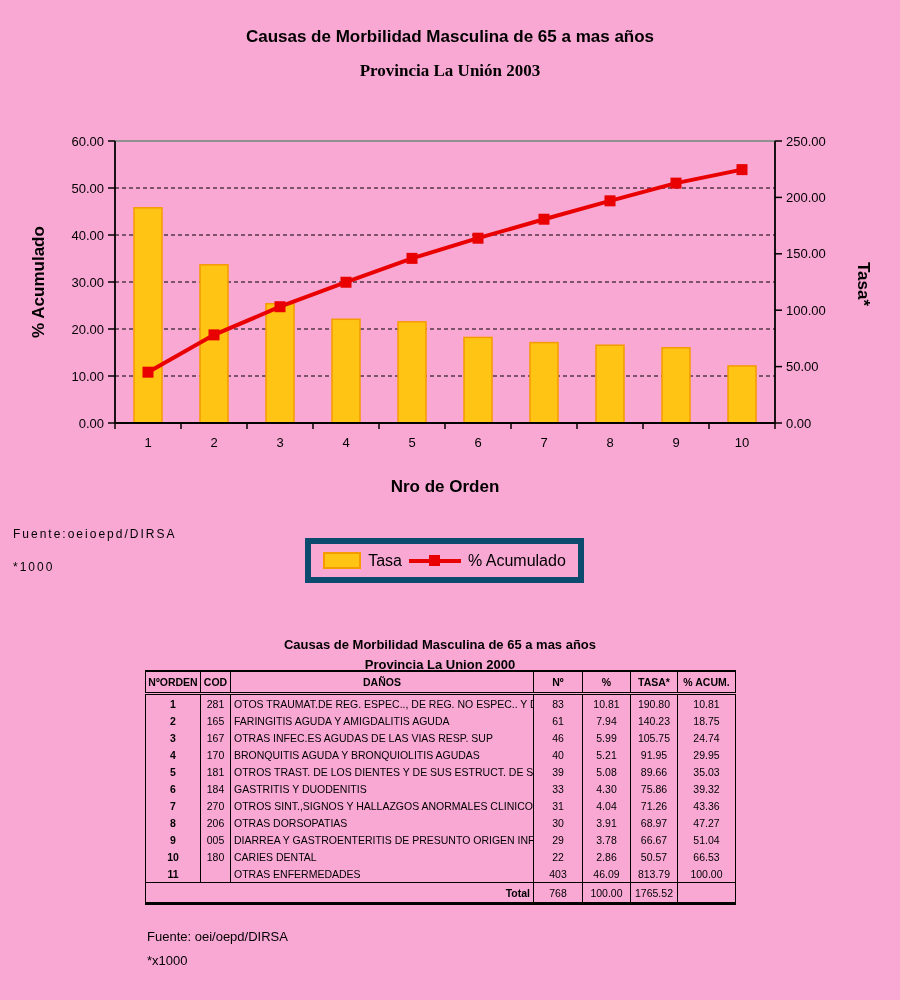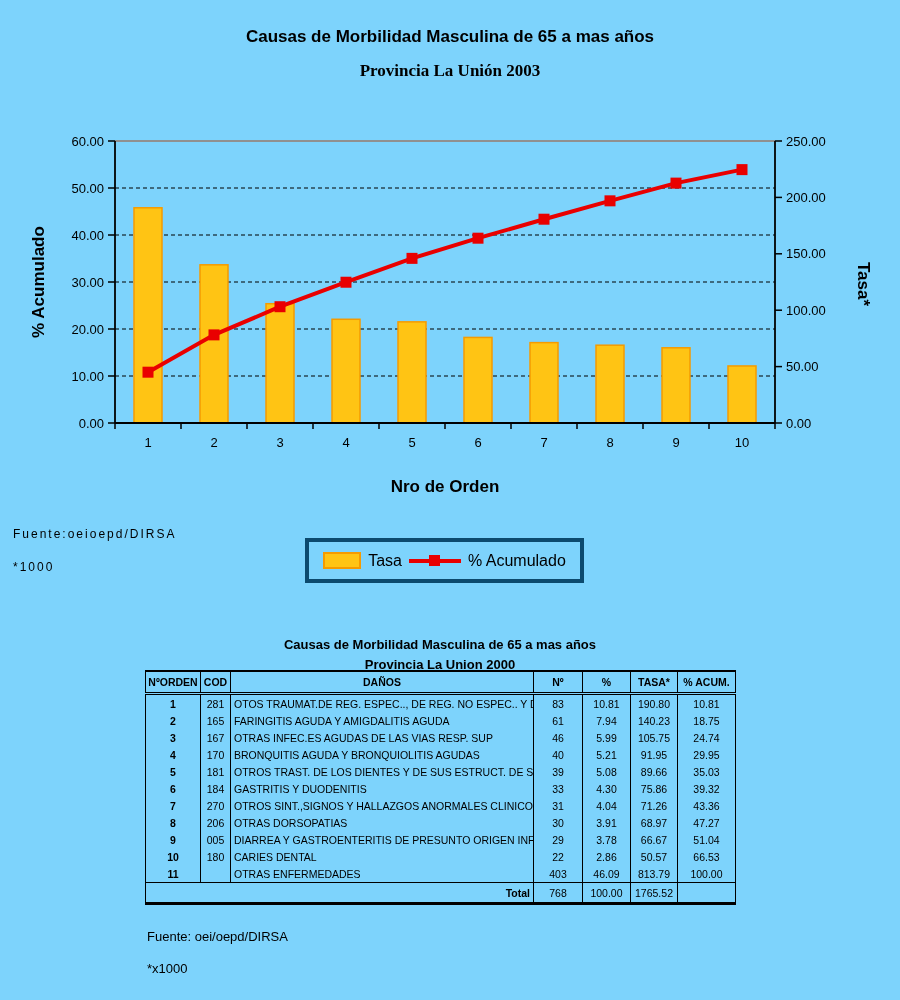--- a/index.html
+++ b/index.html
@@ -1,44 +1,44 @@
 <!DOCTYPE html>
 <html><head>
 <meta charset="utf-8">
 <style>
   html,body{margin:0;padding:0;background:#fff;}
-  .page{position:relative;width:900px;height:1000px;background:#7dd3fc;overflow:hidden;
+  .page{position:relative;width:900px;height:1000px;background:#f9a8d4;overflow:hidden;
         font-family:"Liberation Sans",sans-serif;color:#000;}
   .chart-title{position:absolute;left:0;width:900px;text-align:center;
                font-weight:bold;font-size:17px;}
   #ct1{top:27px;} #ct2{top:61px;font-family:Liberation Serif, serif;}
   #chart-svg{position:absolute;left:0;top:0;}
   .fuente{position:absolute;left:13px;font-size:12px;letter-spacing:2px;}
   #fu1{top:527px;} #fu2{top:560px;}
   .legend{position:absolute;left:305px;top:538px;width:279px;height:45px;
-          border:4px solid #0c4a6e;box-sizing:border-box;display:flex;
+          border:6px solid #0c4a6e;box-sizing:border-box;display:flex;
           align-items:center;justify-content:center;gap:7px;font-size:16px;}
   .swatch{width:38px;height:17px;background:#FFC414;border:2px solid #F59B00;box-sizing:border-box;}
   .legline{position:relative;width:52px;height:11px;flex:0 0 auto;}
   .legline .seg{position:absolute;top:4px;left:0;right:0;height:4px;background:#E90000;}
   .legline .mk{position:absolute;left:20px;top:0;width:11px;height:11px;background:#E90000;}
   .tbl-title{position:absolute;left:145px;width:590px;text-align:center;
              font-weight:bold;font-size:13px;}
   #tt1{top:637px;} #tt2{top:657px;}
   table.data{position:absolute;left:145px;top:670px;width:590px;border-collapse:collapse;
              table-layout:fixed;font-size:10.5px;}
   table.data th{border:1px solid #000;border-top:2px solid #000;border-bottom:3px double #000;
                 font-weight:bold;height:20px;padding:0 1px;text-align:center;overflow:hidden;white-space:nowrap;}
   table.data td{border-left:1px solid #000;border-right:1px solid #000;height:17px;
                 padding:0 3px;overflow:hidden;white-space:nowrap;}
   table.data tfoot td{border-top:1px solid #000;border-bottom:3px solid #000;height:19px;}
   .c{text-align:center;} .b{font-weight:bold;}
   .tfoot-label{font-weight:bold;text-align:right;}
   .footer-line{position:absolute;left:147px;font-size:13px;}
-  #ft1{top:929px;} #ft2{top:953px;margin-top:8px;}
+  #ft1{top:929px;} #ft2{top:953px;}
 </style>
 </head>
 <body>
 
 <div class="page">
 
   <div class="chart-title" id="ct1">Causas de Morbilidad Masculina de 65 a mas años</div>
   <div class="chart-title" id="ct2">Provincia La Unión 2003</div>
 
   <svg id="chart-svg" width="900" height="540" viewBox="0 0 900 540" font-family="&quot;Liberation Sans&quot;, sans-serif">

